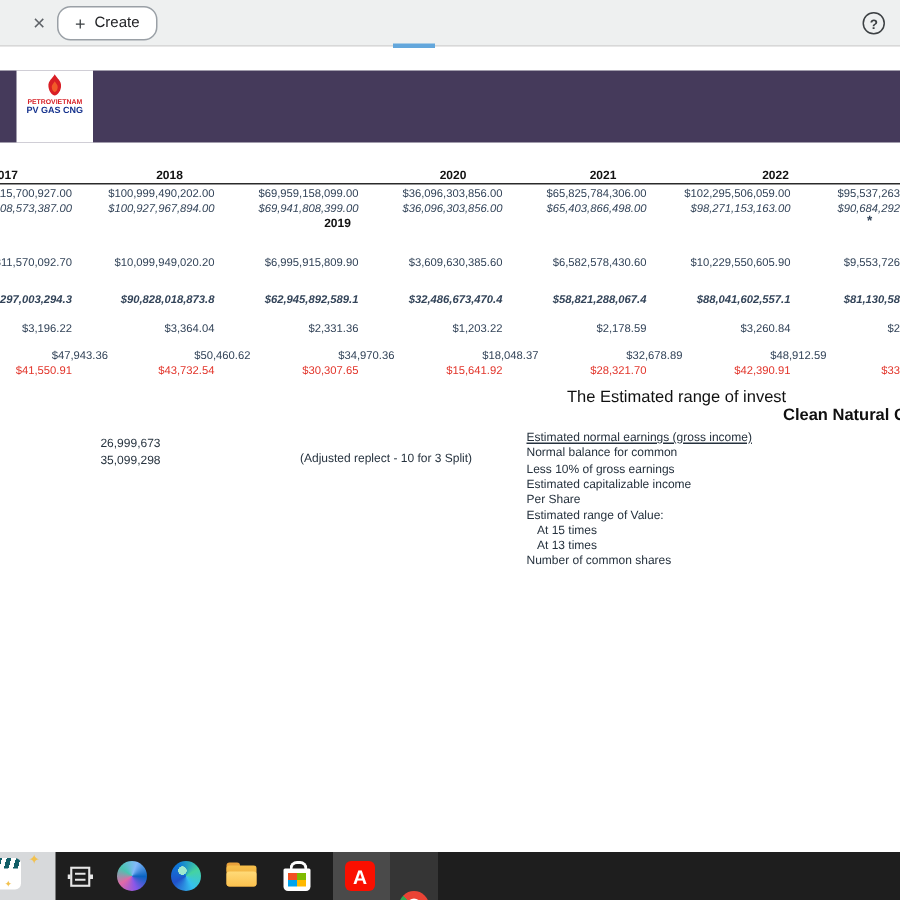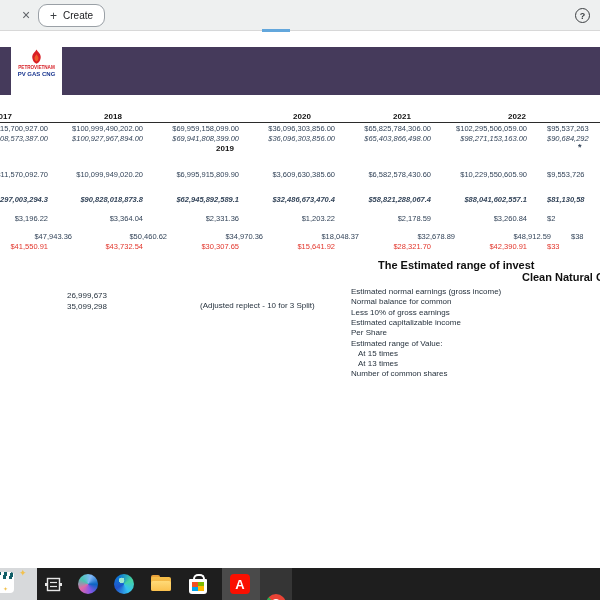--- a/index.html
+++ b/index.html
@@ -29,30 +29,30 @@
           box-shadow:inset 0 1px 0 #C98E00, inset 0 -1px 0 #C98E00;
           text-align:center;font-size:8px;font-weight:bold;color:#7E2F1C;line-height:12px;}
 
   
   .yearrow{position:absolute;top:111px;left:0;width:600px;height:11px;border-bottom:1px solid #2b2b2b;}
   .year{position:absolute;top:1px;transform:translateX(-50%);font-size:8px;font-weight:bold;color:#111;}
   .trow{position:absolute;left:0;width:600px;height:10px;line-height:10px;display:grid;
         grid-template-columns:50px 95px 96px 96px 96px 96px 71px;font-size:7.5px;color:#334459;}
   .trow span{text-align:right;padding-right:2px;white-space:nowrap;}
   .trow span:first-child{direction:rtl;}
-  .trow span:last-child{text-align:left;padding-left:18px;padding-right:0;}
+  .trow span:last-child{text-align:right;padding-left:18px;padding-right:0;}
   .it{font-style:italic;}
   .bi{font-style:italic;font-weight:bold;}
   .rd{color:#E2352B;}
   .mark{position:absolute;left:578px;top:142px;font-size:9px;font-weight:bold;color:#334459;}
 
   .shares{position:absolute;left:37px;width:70px;text-align:right;font-size:8px;color:#26323E;height:10px;line-height:10px;}
   .adjnote{position:absolute;left:166px;top:301px;font-size:8px;color:#26323E;white-space:nowrap;margin-left:34px;}
 
-  .est-t1{position:absolute;left:378px;top:259px;font-size:11px;font-weight:bold;color:#101010;white-space:nowrap;}
+  .est-t1{position:absolute;left:378px;top:259px;font-size:11px;font-weight:normal;color:#101010;white-space:nowrap;}
   .est-t2{position:absolute;left:522px;top:271px;font-size:11px;font-weight:bold;color:#101010;white-space:nowrap;}
   .est-item{position:absolute;left:351px;font-size:8px;color:#26323E;white-space:nowrap;height:10px;line-height:10px;}
   .est-item.ind{left:358px;}
 
   
   .taskbar{position:absolute;top:568px;left:0;width:600px;height:32px;background:#1E1E1E;}
   .tile-light{position:absolute;left:0;top:0;width:37px;height:32px;background:#D7D9DB;overflow:hidden;}
   .tile-pdf{position:absolute;left:222px;top:0;width:38px;height:32px;background:#4A4A4A;}
   .tile-chrome{position:absolute;left:260px;top:0;width:32px;height:32px;background:#353535;}
   .chrome-underline{position:absolute;left:262px;top:29px;width:28px;height:3px;background:#63A7DC;}
@@ -177,21 +177,21 @@
       </div>
       <div class="trow rd" style="top: 242px;">
         <span>$41,550.91</span>
         <span>$43,732.54</span>
         <span>$30,307.65</span>
         <span>$15,641.92</span>
         <span>$28,321.70</span>
         <span>$42,390.91</span>
         <span>$33</span>
       </div>
-      <div class="est-item" style="top: 287px;">Estimated normal earnings (gross income)</div>
+      <div class="est-item" style="top: 287px; text-decoration: underline;">Estimated normal earnings (gross income)</div>
       <div class="est-item" style="top: 297.3px;">Normal balance for common</div>
       <div class="est-item" style="top: 307.6px;">Less 10% of gross earnings</div>
       <div class="est-item" style="top: 317.9px;">Estimated capitalizable income</div>
       <div class="est-item" style="top: 328.2px;">Per Share</div>
       <div class="est-item" style="top: 338.5px;">Estimated range of Value:</div>
       <div class="est-item ind" style="top: 348.8px;">At 15 times</div>
       <div class="est-item ind" style="top: 359.1px;">At 13 times</div>
       <div class="est-item" style="top: 369.4px;">Number of common shares</div>
     </div>
 

